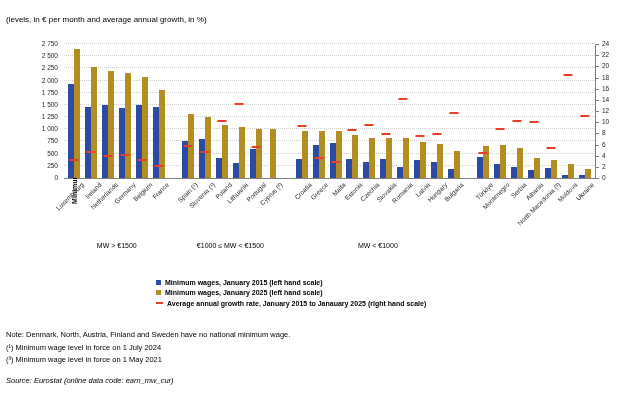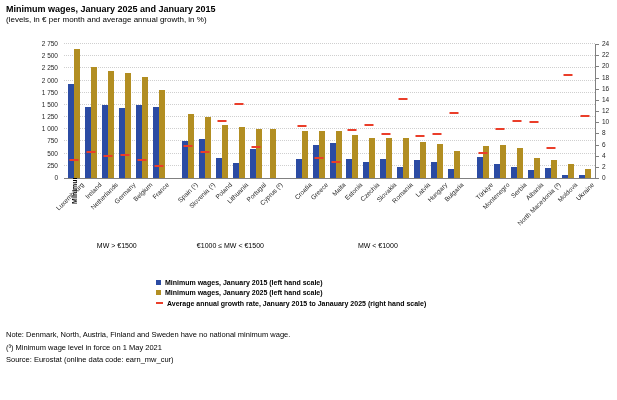--- a/index.html
+++ b/index.html
@@ -25,27 +25,26 @@
   .xlabel{position:absolute;top:calc(100% + 3px);right:50%;font-size:6.5px;color:#262626;white-space:nowrap;
           transform:translate(6px,0) rotate(-45deg);transform-origin:100% 0;}
   .caption{position:absolute;top:calc(100% + 64px);left:0;right:0;text-align:center;font-size:7px;}
   .legend{position:absolute;left:156px;top:277px;}
   .legend-row{display:flex;align-items:center;height:10.5px;}
   .legend-marker{flex:none;margin-right:4px;}
   .legend-marker.square{width:5px;height:5px;}
   .legend-marker.dashm{width:7px;height:2px;}
   .legend-label{font-size:7px;font-weight:bold;}
   .notes{position:absolute;left:6px;top:329px;font-size:7.5px;line-height:12.5px;}
-  .notes .src{}
+  .notes .src{font-style:italic;margin-top:8px;}
 </style>
 </head>
 <body>
 
 <div class="page">
-  <div class="title">Minimum wages, January 2025 and January 2015</div>
   <div class="subtitle">(levels, in € per month and average annual growth, in %)</div>
 
   <div class="plot">
       <div class="gridline" style="bottom: 134px; border-top-color: rgb(207, 207, 207);"></div>
       <div class="gridline" style="bottom: 121.818px; border-top-color: rgb(207, 207, 207);"></div>
       <div class="gridline" style="bottom: 109.636px; border-top-color: rgb(207, 207, 207);"></div>
       <div class="gridline" style="bottom: 97.4545px; border-top-color: rgb(207, 207, 207);"></div>
       <div class="gridline" style="bottom: 85.2727px; border-top-color: rgb(207, 207, 207);"></div>
       <div class="gridline" style="bottom: 73.0909px; border-top-color: rgb(207, 207, 207);"></div>
       <div class="gridline" style="bottom: 60.9091px; border-top-color: rgb(207, 207, 207);"></div>
@@ -351,16 +350,17 @@
         <div class="legend-label">Minimum wages, January 2025 (left hand scale)</div>
       </div>
       <div class="legend-row">
         <div class="legend-marker dashm" style="background: rgb(234, 62, 42);"></div>
         <div class="legend-label">Average annual growth rate, January 2015 to Janauary 2025 (right hand scale)</div>
       </div>
     </div>
 
   <div class="notes">
     <div>Note: Denmark, North, Austria, Finland and Sweden have no national minimum wage.</div>
+    <div>(¹) Minimum wage level in force on 1 July 2024</div>
     <div>(³) Minimum wage level in force on 1 May 2021</div>
     <div class="src">Source: Eurostat (online data code: earn_mw_cur)</div>
   </div>
 </div>
 
 </body></html>

